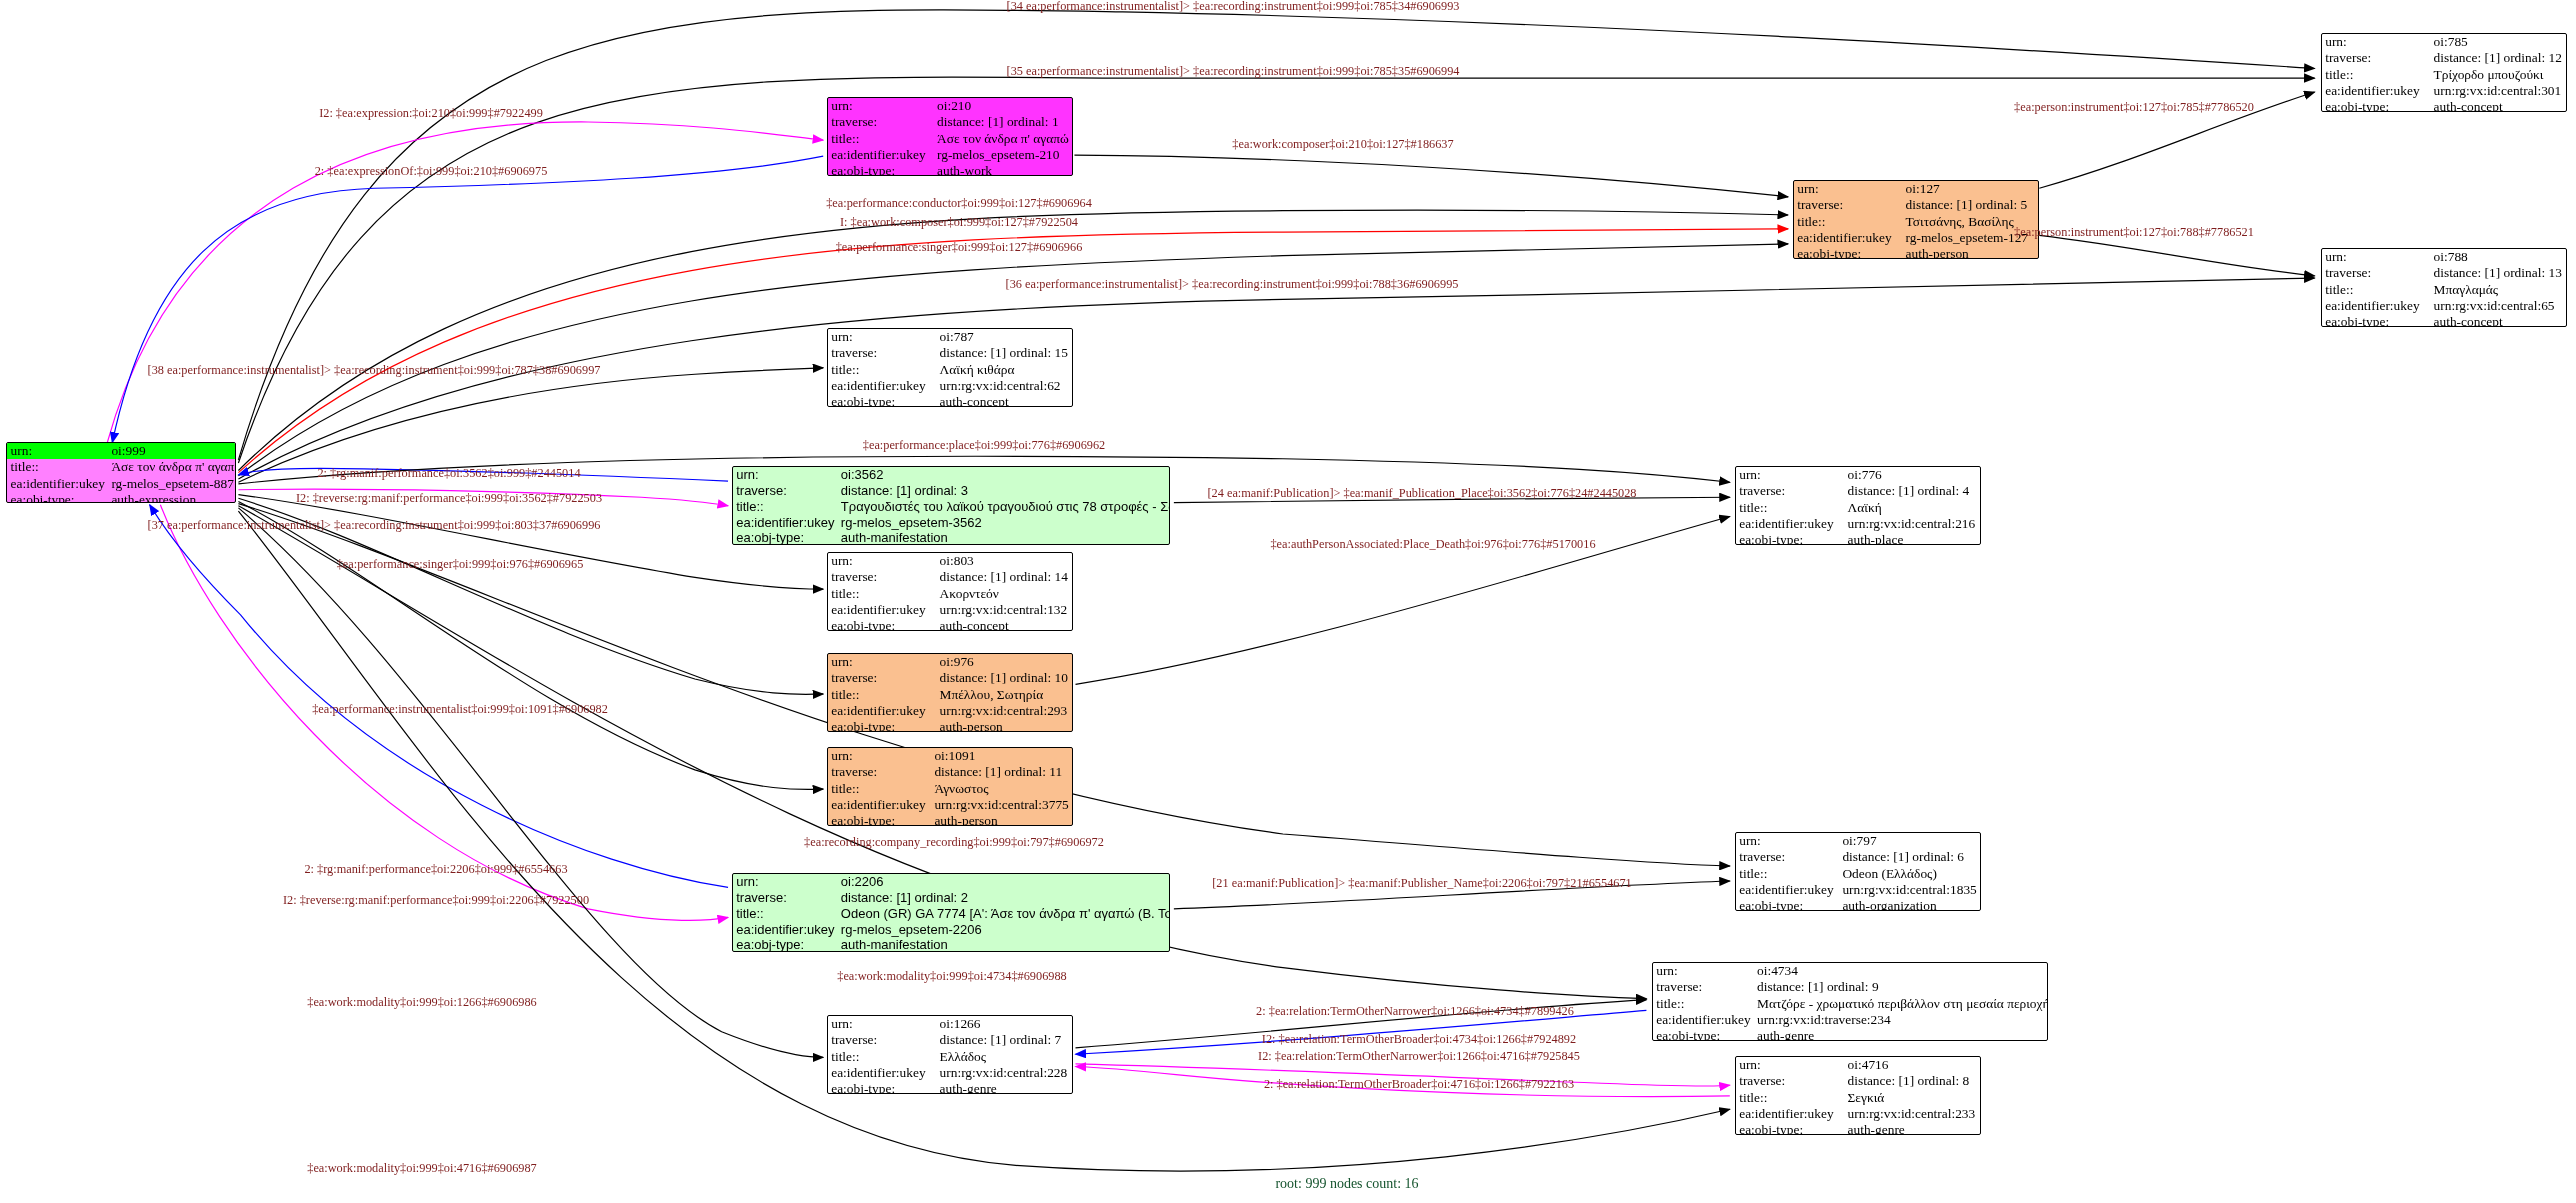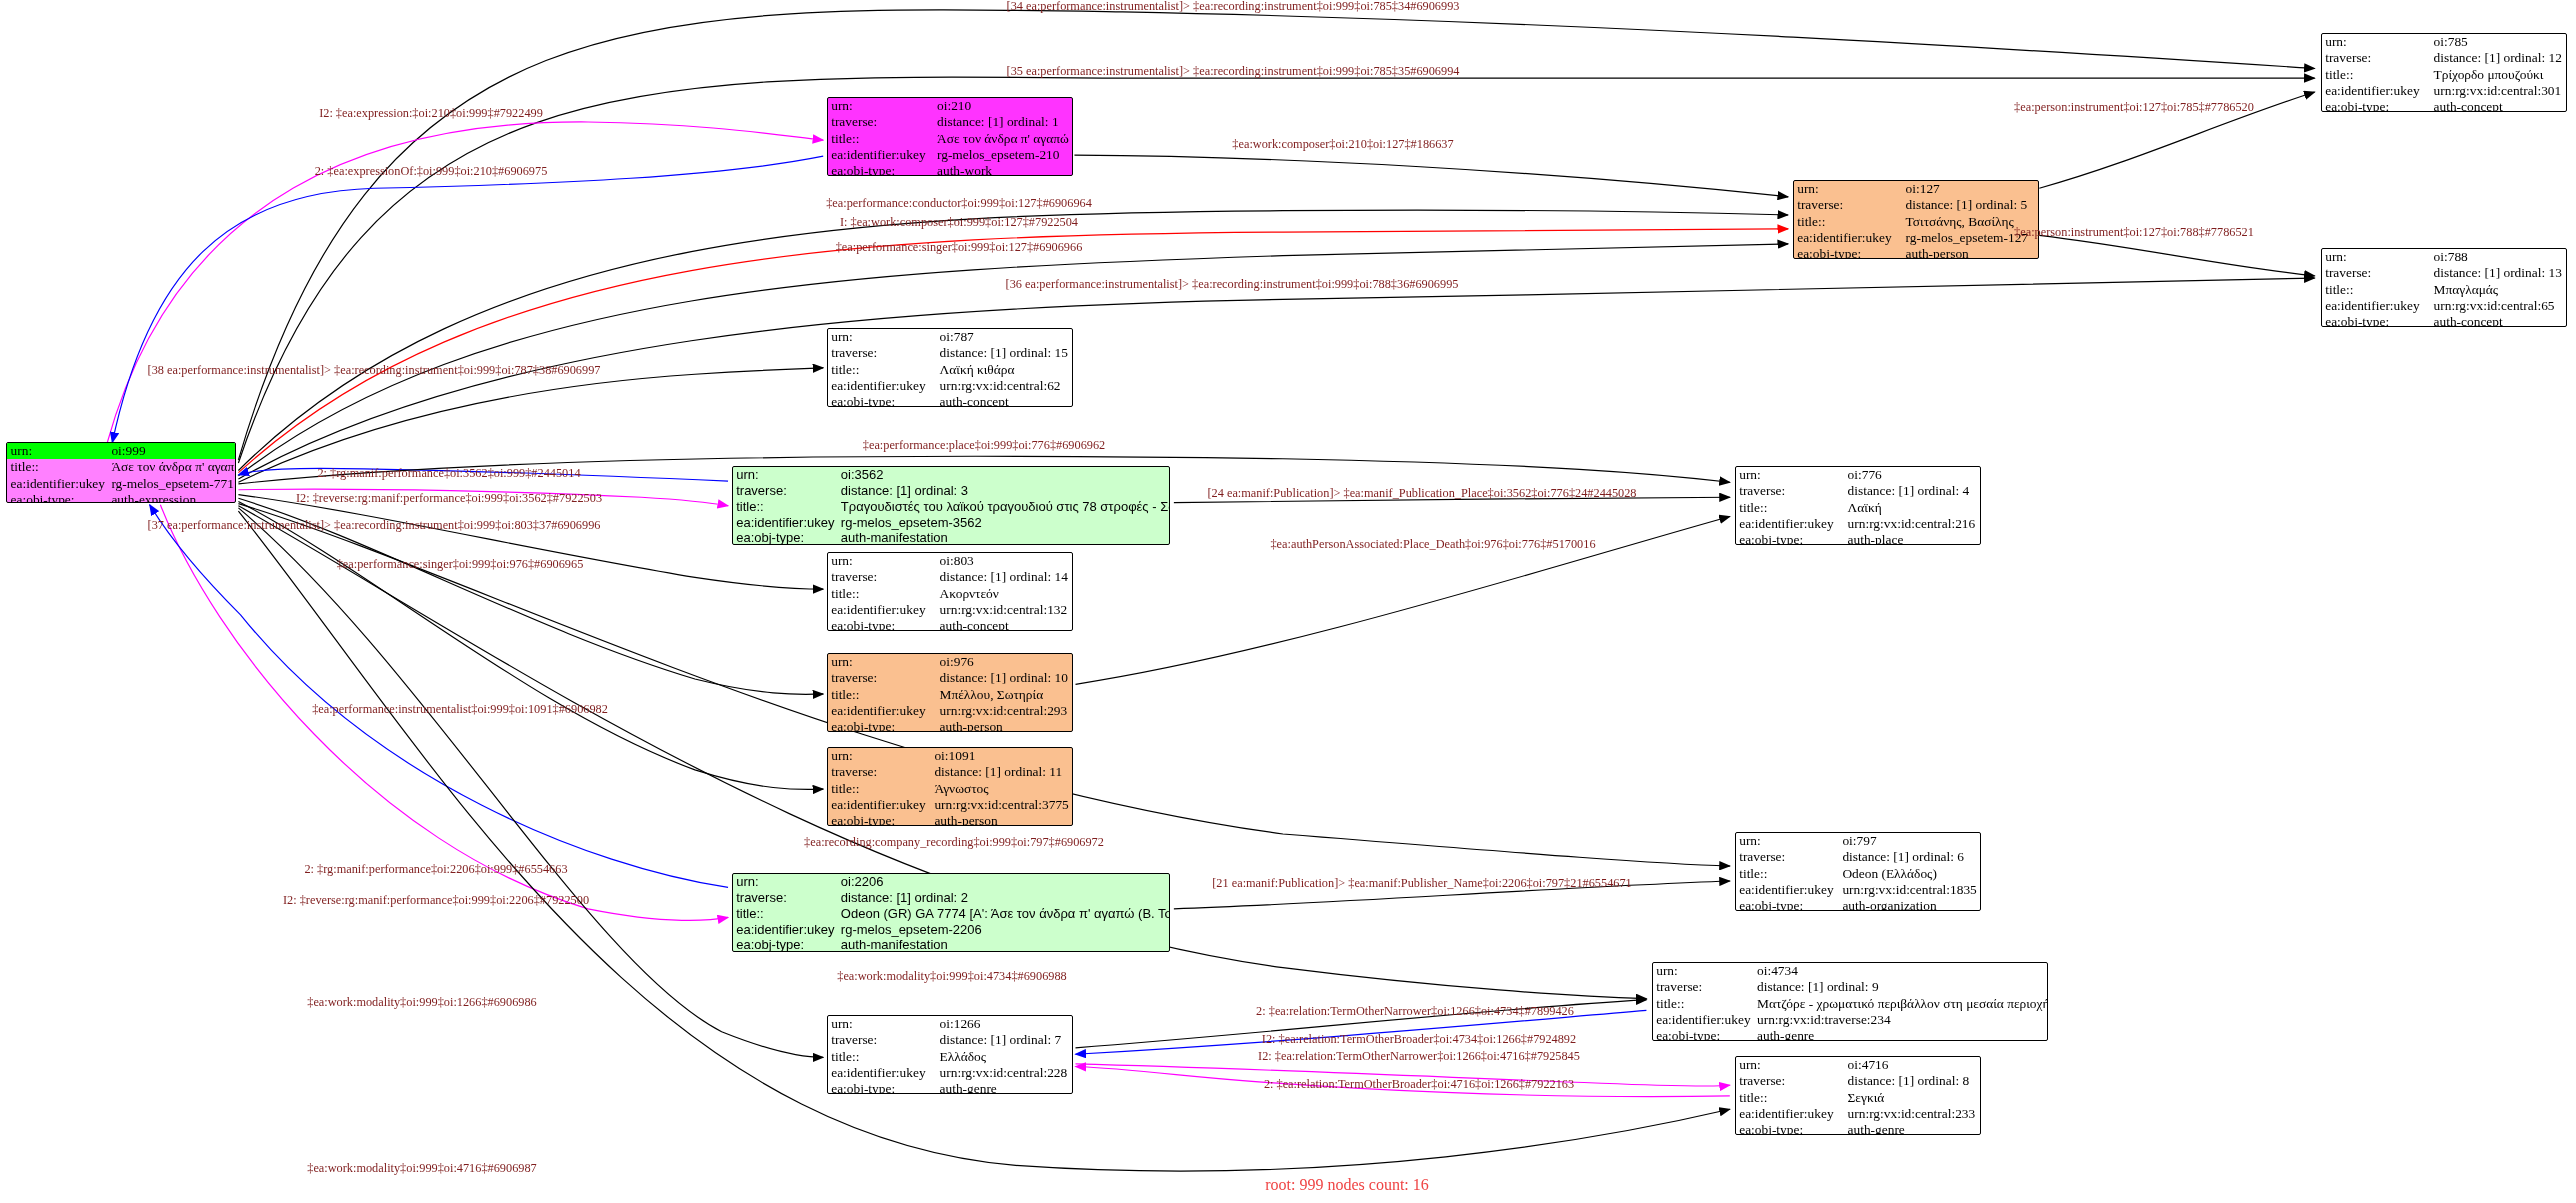--- a/index.html
+++ b/index.html
@@ -6,21 +6,21 @@
   body{font-family:"Liberation Serif","DejaVu Serif",serif;}
   #canvas{position:relative;width:2576px;height:1204px;overflow:hidden;background:#fff;}
   #edge-layer{position:absolute;left:0;top:0;width:2576px;height:1204px;}
   .node{position:absolute;box-sizing:border-box;border:1.1px solid #000;border-radius:2px;background:#fff;overflow:hidden;}
   .node table{border-collapse:collapse;width:100%;height:100%;}
   .node td{font-family:"Liberation Serif","DejaVu Serif",serif;font-size:13.4px;line-height:1.05;color:#000;padding:1.1px 3.2px;white-space:nowrap;vertical-align:middle;}
   .node td.k{width:102px;}
   .node.sans td{font-family:"Liberation Sans","DejaVu Sans",sans-serif;font-size:13px;}
   .node.wide td.k{width:80px;}
   .edge-label{position:absolute;font-family:"Liberation Serif","DejaVu Serif",serif;font-size:12.3px;color:#7f1d1d;white-space:nowrap;transform:translate(-50%,-50%);}
-  .footer-label{position:absolute;font-family:"Liberation Serif","DejaVu Serif",serif;font-size:16px;color:#ef4444;white-space:nowrap;transform:translateX(-50%);}
+  .footer-label{position:absolute;font-family:"Liberation Serif","DejaVu Serif",serif;font-size:14px;color:#14532d;white-space:nowrap;transform:translateX(-50%);}
 </style>
 </head>
 <body>
 
 <div id="canvas">
 
   <svg id="edge-layer" viewBox="0 0 4819 2252" xmlns="http://www.w3.org/2000/svg">
     <defs>
       <marker id="ah-black" markerWidth="10" markerHeight="8" refX="9" refY="4" orient="auto">
           <path d="M0,0 L10,4 L0,8 z" fill="#000000"></path>
@@ -77,21 +77,21 @@
             <tr>
               <td class="k" style="background:#00ff00;">urn:</td>
               <td style="background:#00ff00;">oi:999</td>
             </tr>
             <tr>
               <td class="k">title::</td>
               <td>Άσε τον άνδρα π' αγαπώ</td>
             </tr>
             <tr>
               <td class="k">ea:identifier:ukey</td>
-              <td>rg-melos_epsetem-771</td>
+              <td>rg-melos_epsetem-887</td>
             </tr>
             <tr>
               <td class="k">ea:obj-type:</td>
               <td>auth-expression</td>
             </tr>
           </tbody>
         </table>
       </div>
       <div class="node" style="left: 827px; top: 97px; width: 246px; height: 79px; background: rgb(255, 51, 255);">
         <table>

